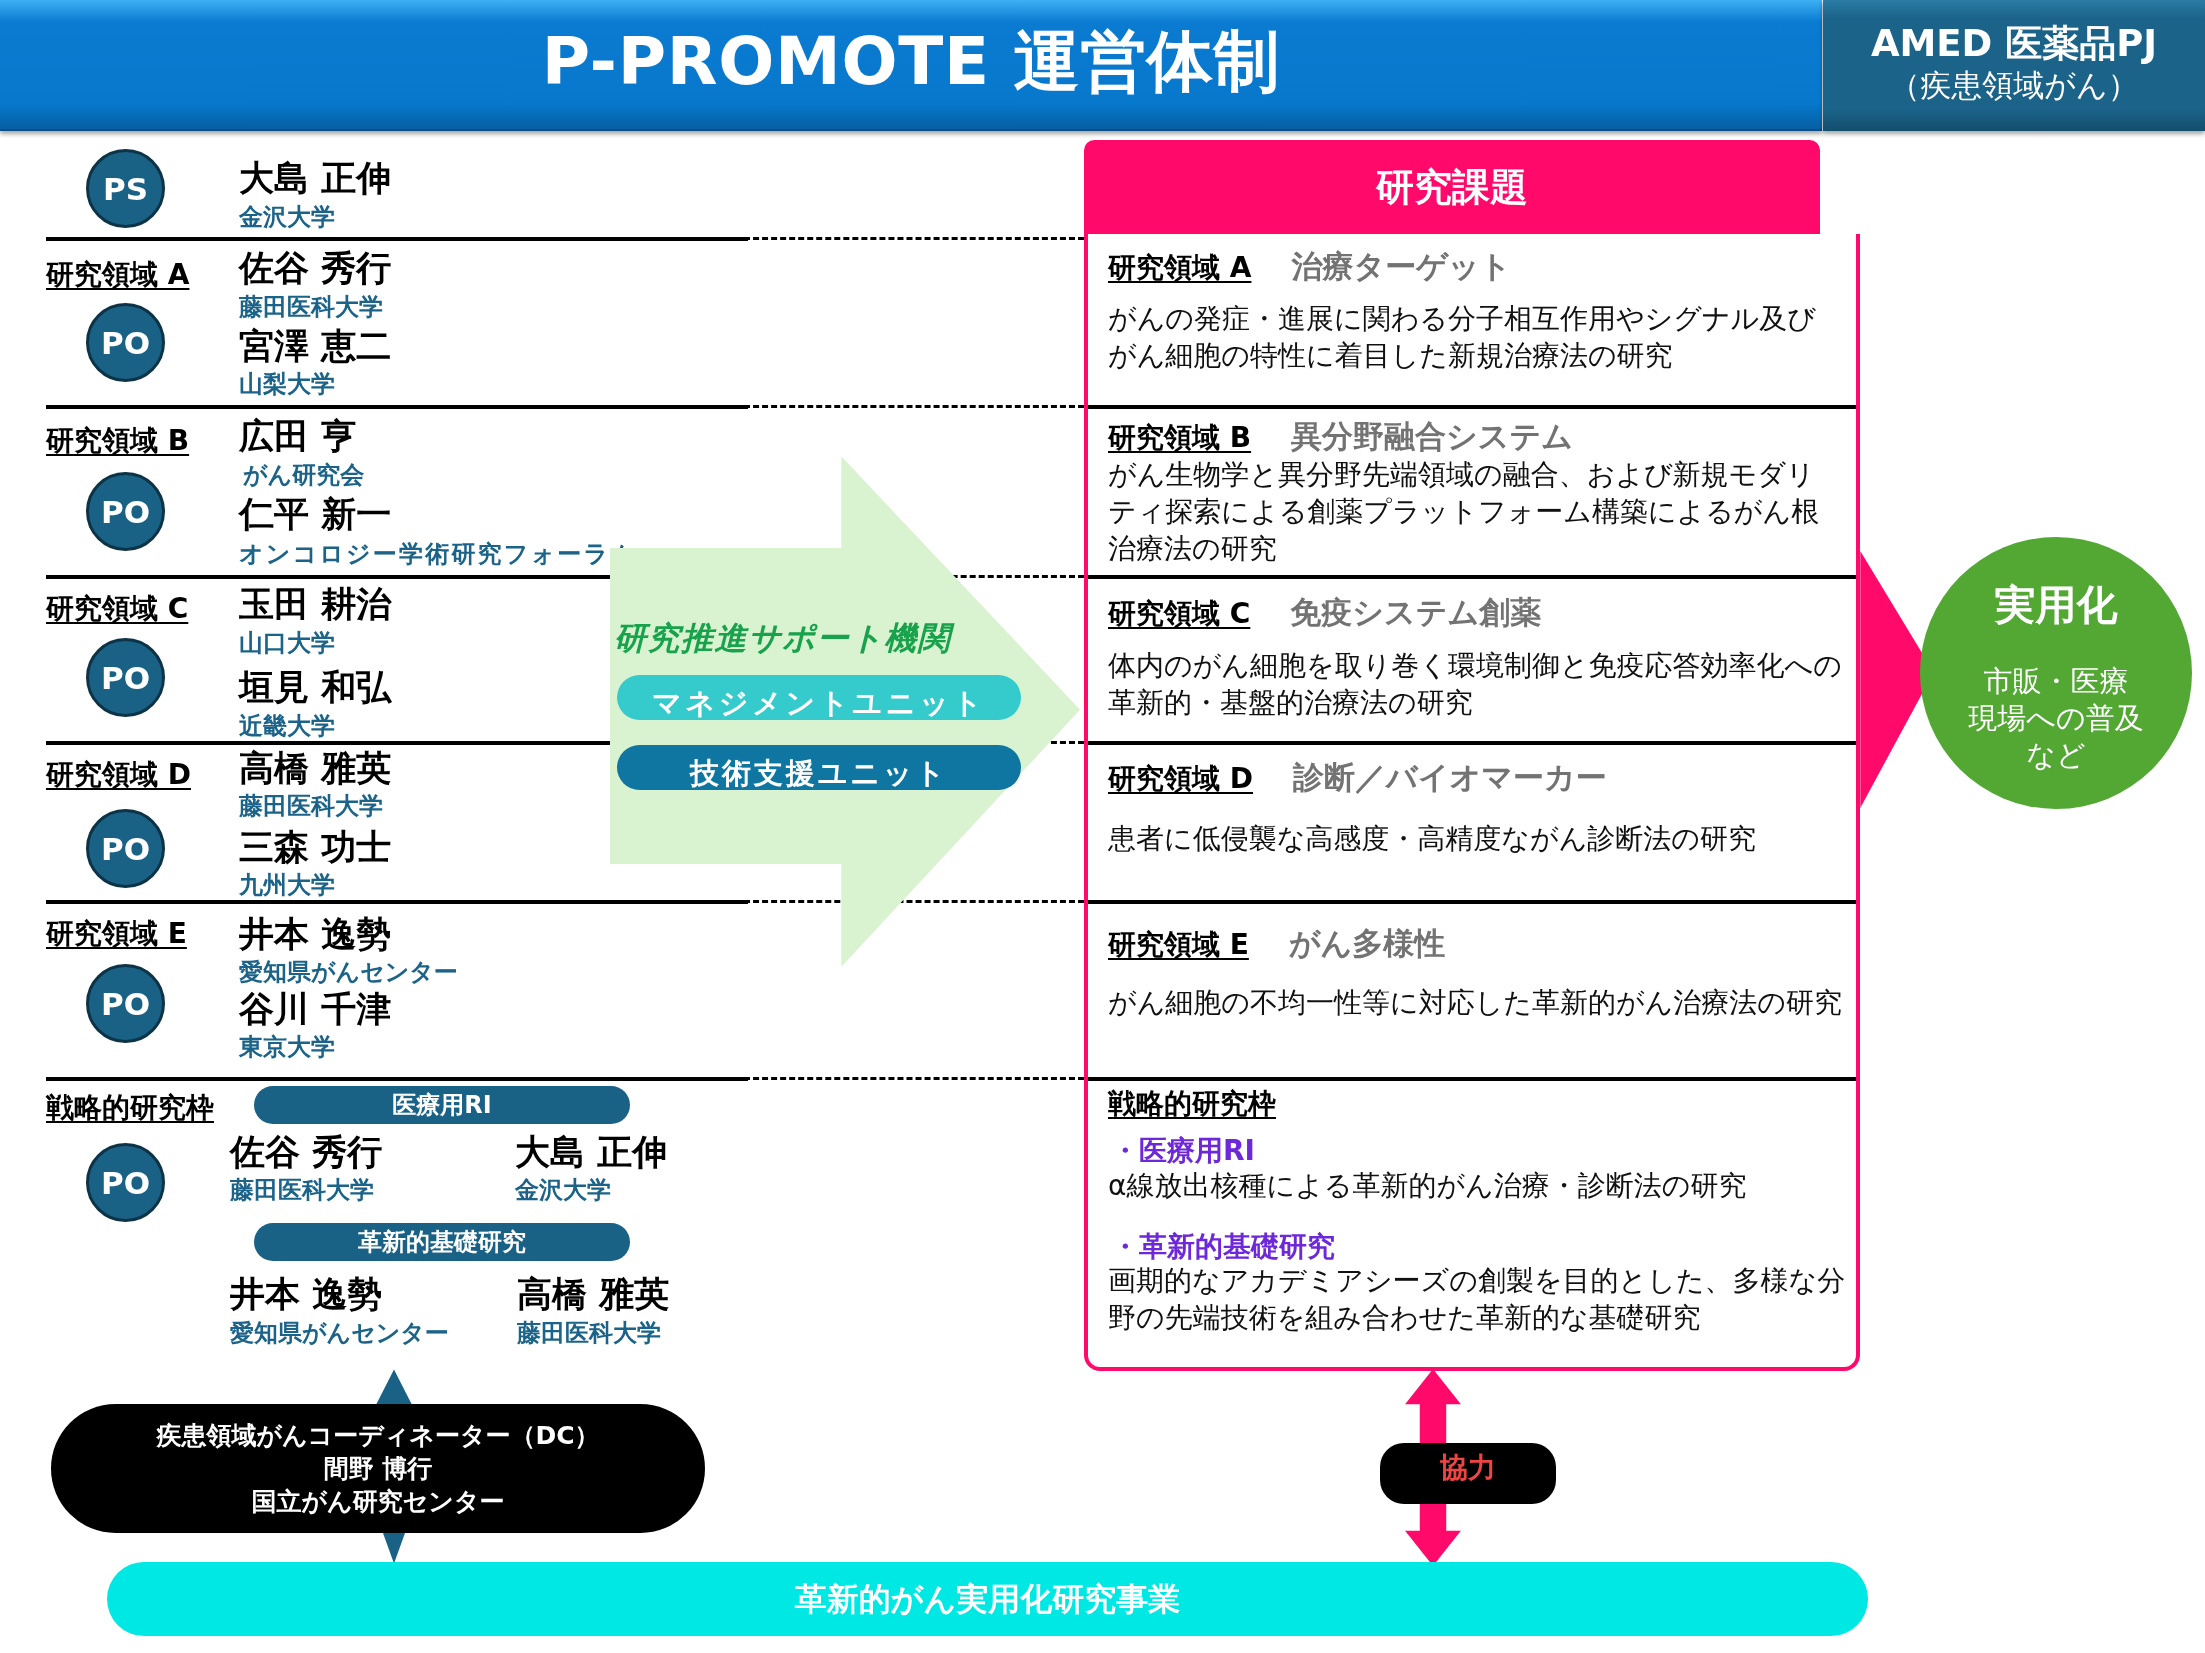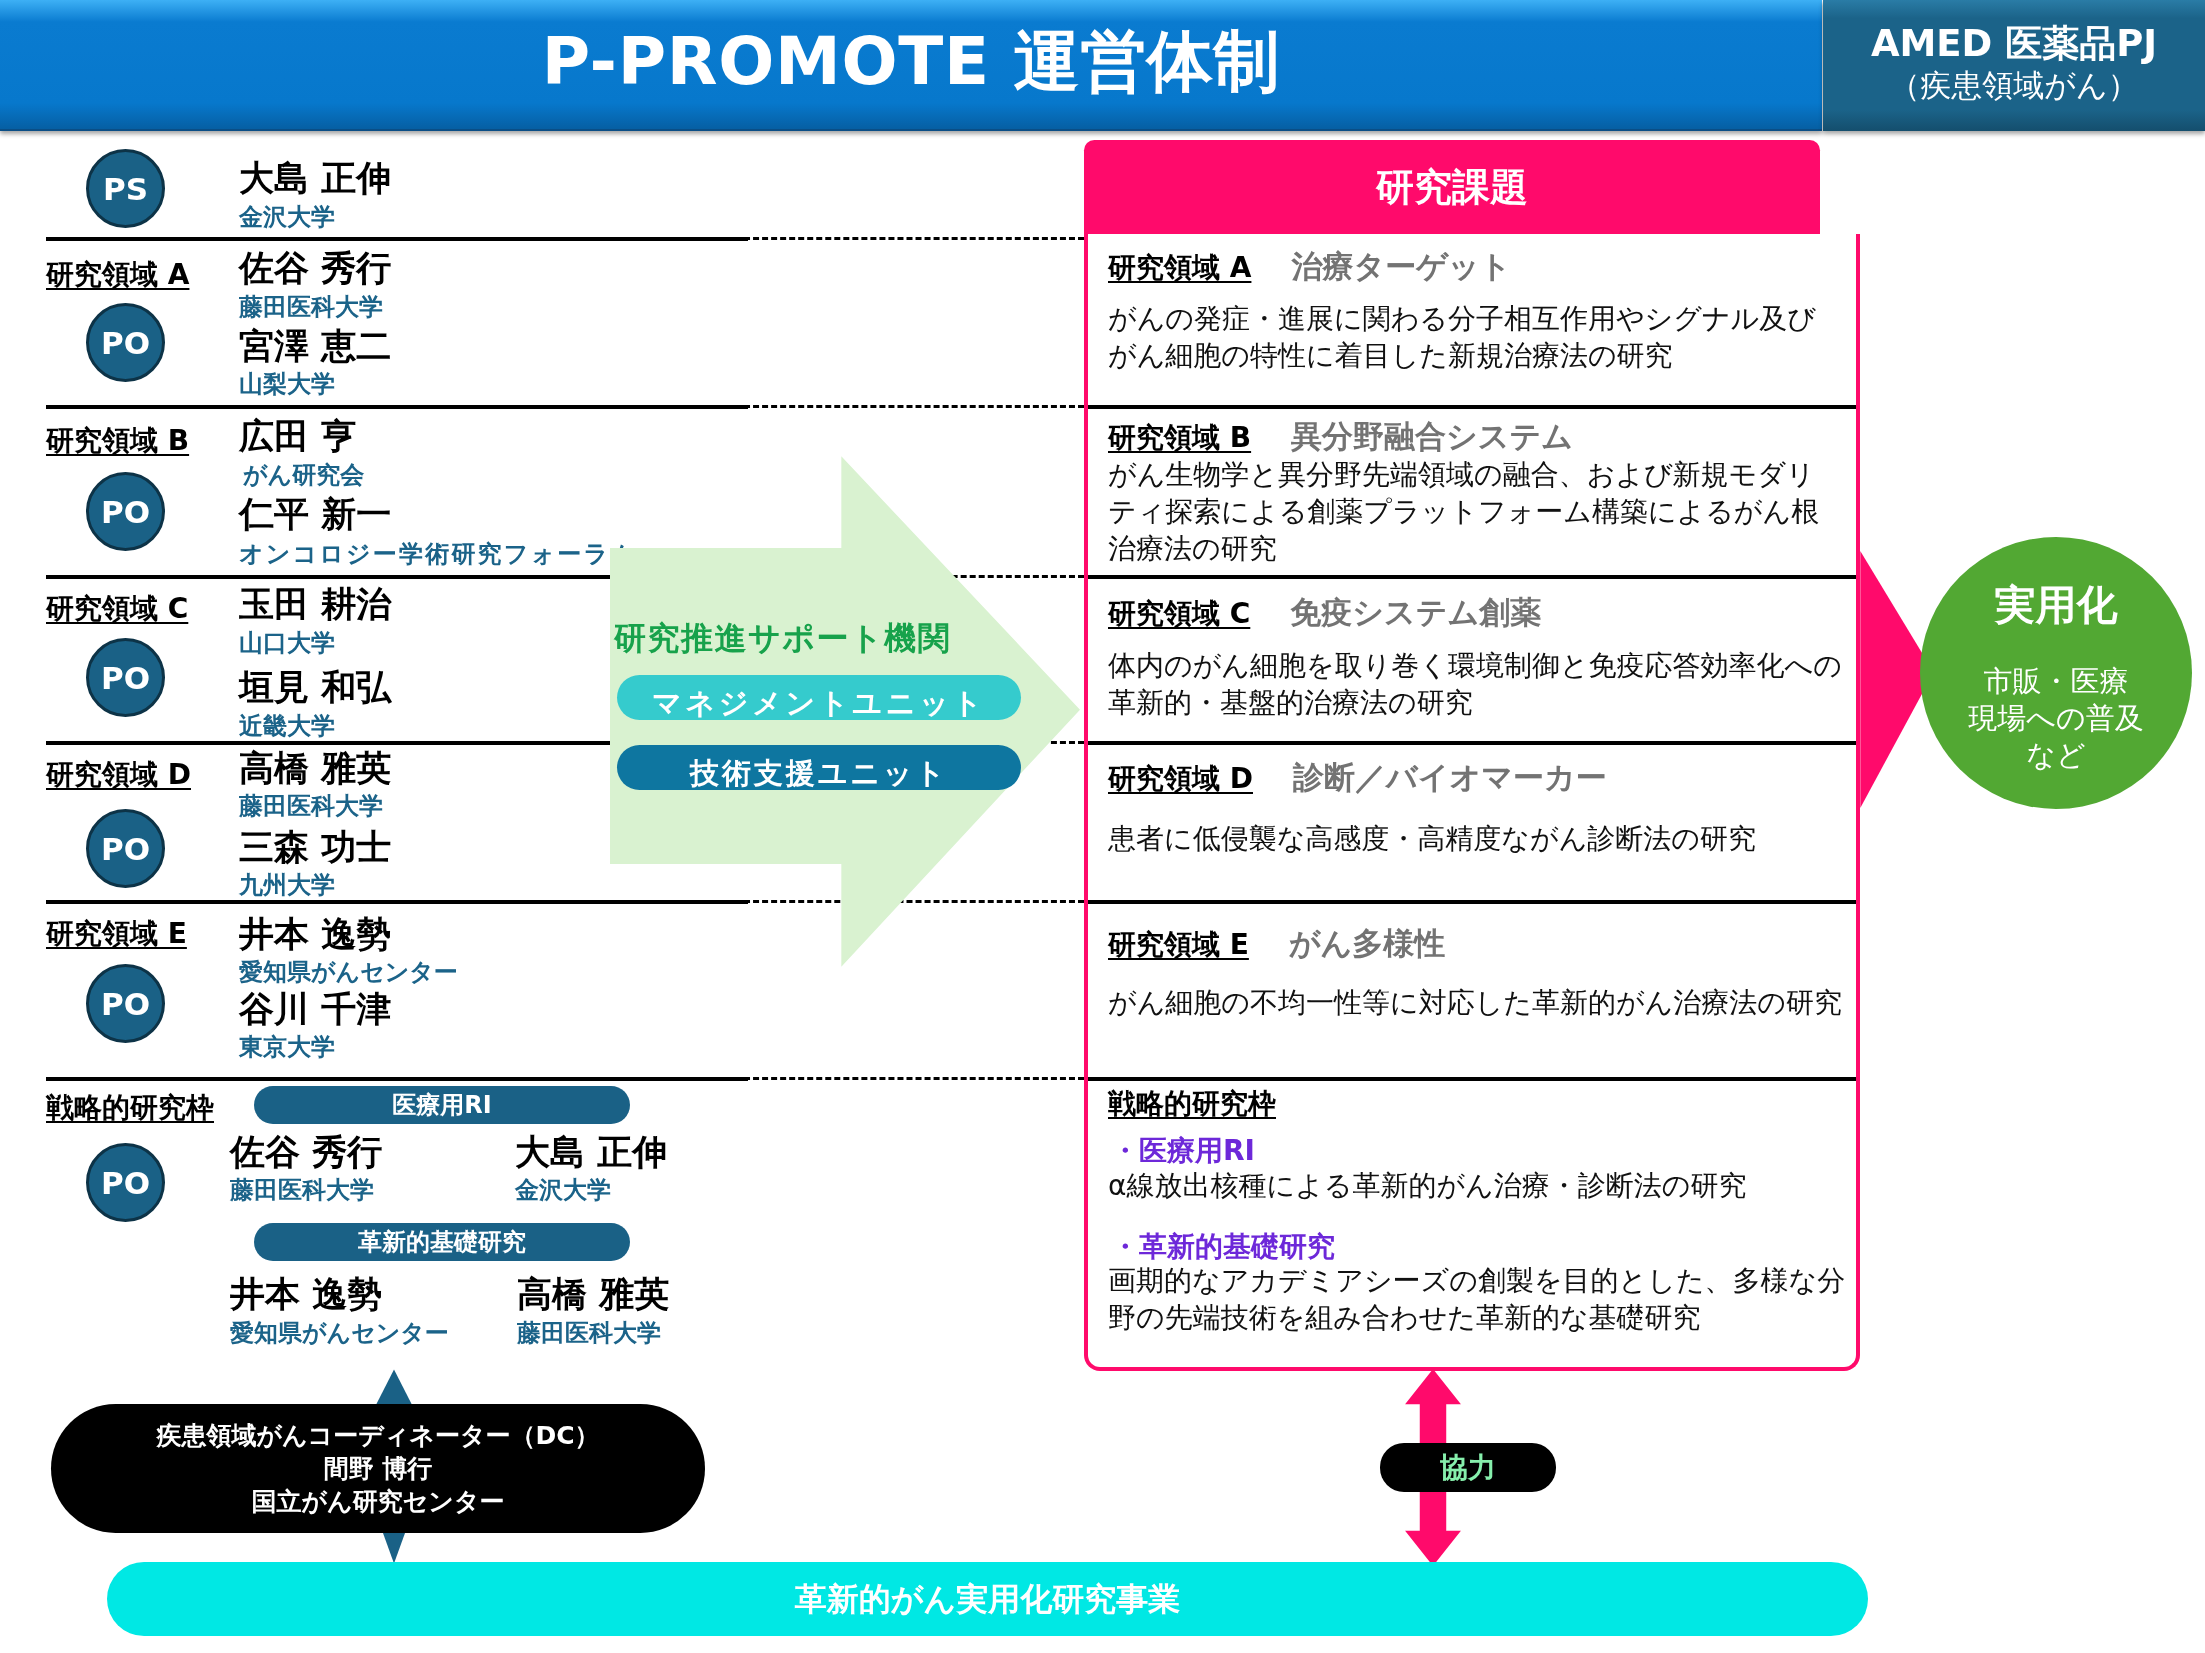--- a/index.html
+++ b/index.html
@@ -26,21 +26,21 @@
            border:3.7px solid #0D3347; box-sizing:border-box; color:#fff;
            font-weight:bold; font-size:31px; display:flex; align-items:center; justify-content:center; }
   .area-lbl { font-weight:bold; font-size:28px; text-decoration:underline; text-underline-offset:4.4px; white-space:nowrap; }
   .pname { font-weight:bold; font-size:35px; white-space:nowrap; line-height:41px; }
   .porg  { font-weight:bold; font-size:24px; color:#1B6389; white-space:nowrap; line-height:29px; }
   .pill { background:#1A6186; color:#fff; font-weight:bold; font-size:24px; border-radius:20.6px;
           text-align:center; line-height:38px; height:38px; }
 
   
   .garrow { left:610px; top:456px; width:470px; height:511px; }
-  .support-title { left:614px; top:617px; color:#17A24B; font-weight:bold; font-size:32px; white-space:nowrap; letter-spacing:1.5px; }
+  .support-title { left:614px; top:617px; color:#17A24B; font-weight:bold; font-size:32px; white-space:nowrap; letter-spacing:1.5px;font-style:italic; }
   .unit { left:617px; width:404px; height:45px; border-radius:28px; color:#fff; font-weight:bold;
           font-size:29px; text-align:center; line-height:56px; letter-spacing:3.7px; }
 
   
   .rp-head { left:1084px; top:140px; width:736px; height:94px; background:#FF0A6B;
              border-radius:10.3px 10.3px 0 0; color:#fff; font-weight:bold; font-size:38px;
              text-align:center; line-height:94px; }
   .rp-body { left:1084px; top:234px; width:776px; height:1137px; border:4.4px solid #FF0A6B;
              border-top:none; border-radius:0 0 16px 16px; box-sizing:border-box; background:#fff; }
   .rp-sep { left:1088px; width:768px; height:3.7px; background:#000; }
@@ -55,22 +55,22 @@
   .circle { left:1920px; top:537px; width:272px; height:272px; border-radius:50%; background:#52A833;
             color:#fff; text-align:center; }
   .circle .t { font-weight:bold; font-size:41px; margin-top:43px; line-height:51px; }
   .circle .d { font-size:29px; line-height:37px; margin-top:32px; }
 
   
   .dc { left:51px; top:1404px; width:654px; height:129px; background:#000; border-radius:65px / 65px;
         color:#fff; text-align:center; font-weight:bold; font-size:25px; line-height:33px; box-sizing:border-box; padding-top:14.7px; }
   .bottom-bar { left:107px; top:1562px; width:1761px; height:74px; background:#00E8E4; border-radius:37px / 37px;
         color:#fff; font-weight:bold; font-size:32px; text-align:center; line-height:74px; }
-  .kyoryoku { left:1380px; top:1443px; width:176px; height:49px; background:#000; border-radius:24px;
-        color:#86efac; font-weight:bold; font-size:28px; text-align:center; line-height:49px; }
+  .kyoryoku { left:1380px; top:1443px; width:176px; height:61px; background:#000; border-radius:24px;
+        color:#ef4444; font-weight:bold; font-size:28px; text-align:center; line-height:49px; }
 </style>
 </head>
 <body>
 
 <div class="abs hdr">
   <div class="hdr-title">P-PROMOTE 運営体制</div>
 </div>
 <div class="abs amed">
   <div class="l1">AMED 医薬品PJ</div>
   <div class="l2">（疾患領域がん）</div>

